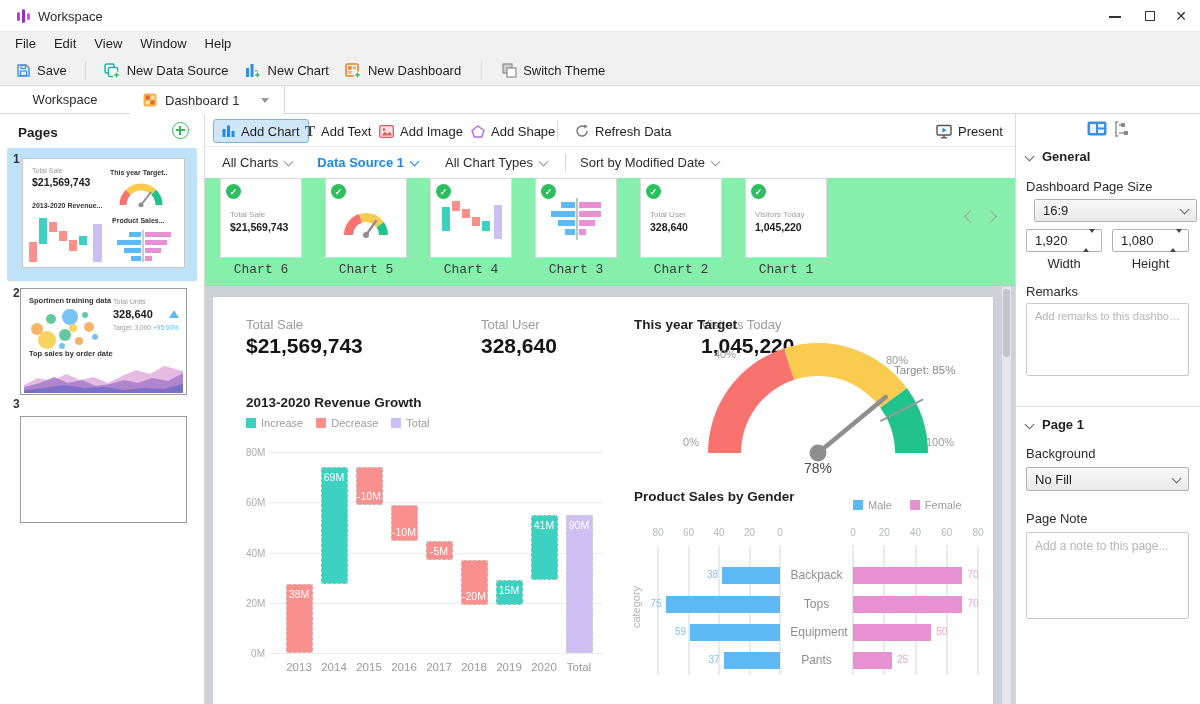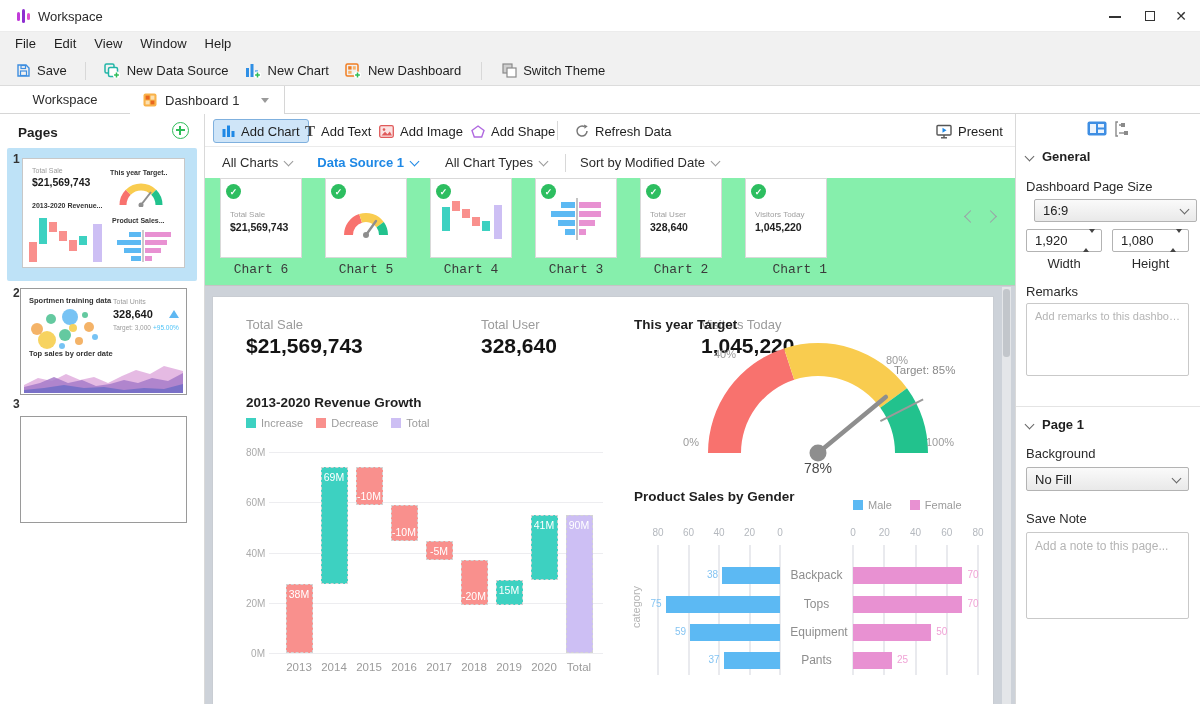--- a/index.html
+++ b/index.html
@@ -306,21 +306,21 @@
         <span class="badge">✓</span>
         <div style="position: absolute; left: 9px; top: 31px; font-size: 8px; color: rgb(160, 160, 160);">Total User</div>
         <div style="position: absolute; left: 9px; top: 42px; font-size: 10.5px; font-weight: bold; color: rgb(34, 34, 34);">328,640</div>
       </div>
       <div class="cardlbl" style="left: 435px;">Chart 2</div>
       <div class="card" style="left: 540px;">
         <span class="badge">✓</span>
         <div style="position: absolute; left: 9px; top: 31px; font-size: 8px; color: rgb(160, 160, 160);">Visitors Today</div>
         <div style="position: absolute; left: 9px; top: 42px; font-size: 10.5px; font-weight: bold; color: rgb(34, 34, 34);">1,045,220</div>
       </div>
-      <div class="cardlbl" style="left: 540px; text-align: right;">Chart 1</div>
+      <div class="cardlbl" style="left: 540px;">Chart 1</div>
     </div>
   <span class="abs" style="left:959px;top:209px;width:14px;height:20px;">
     <span class="chev" style="transform:rotate(45deg);width:8px;height:8px;border-width:1.8px;border-color:#9aa0a6;"></span>
   </span>
   <span class="abs" style="left:979px;top:209px;width:14px;height:20px;">
     <span class="chev" style="transform:rotate(225deg);width:8px;height:8px;border-width:1.8px;border-color:#9aa0a6;"></span>
   </span>
 
   <div class="abs" style="left:205px;top:285px;width:810px;height:419px;background:#CDD2D9;border-top:1px solid #c4c4c4;box-sizing:border-box;">
     <div class="abs" id="dash-page" style="left:7px;top:10px;width:782px;height:409px;background:#fff;border:1px solid #c9cdd3;box-sizing:border-box;">
@@ -527,19 +527,19 @@
 
     <div class="sechead" style="left:10px;top:303px;">
       <span class="chev dark" style="margin:0;"></span>
       <span>Page 1</span>
     </div>
     <span class="abs t13" style="left:10px;top:332px;">Background</span>
     <div class="select" style="left:10px;top:353px;width:163px;height:24px;">
       <span>No Fill</span>
       <span class="chev dark" style="margin:0 0 2px 0;"></span>
     </div>
-    <span class="abs t13" style="left:10px;top:397px;">Save Note</span>
+    <span class="abs t13" style="left:10px;top:397px;">Page Note</span>
     <div class="txtbox" style="left:10px;top:418px;width:163px;height:87px;">
       <span class="ph" style="font-size:12px;">Add a note to this page...</span>
     </div>
   </div>
 
 </div>
 
 </body></html>

